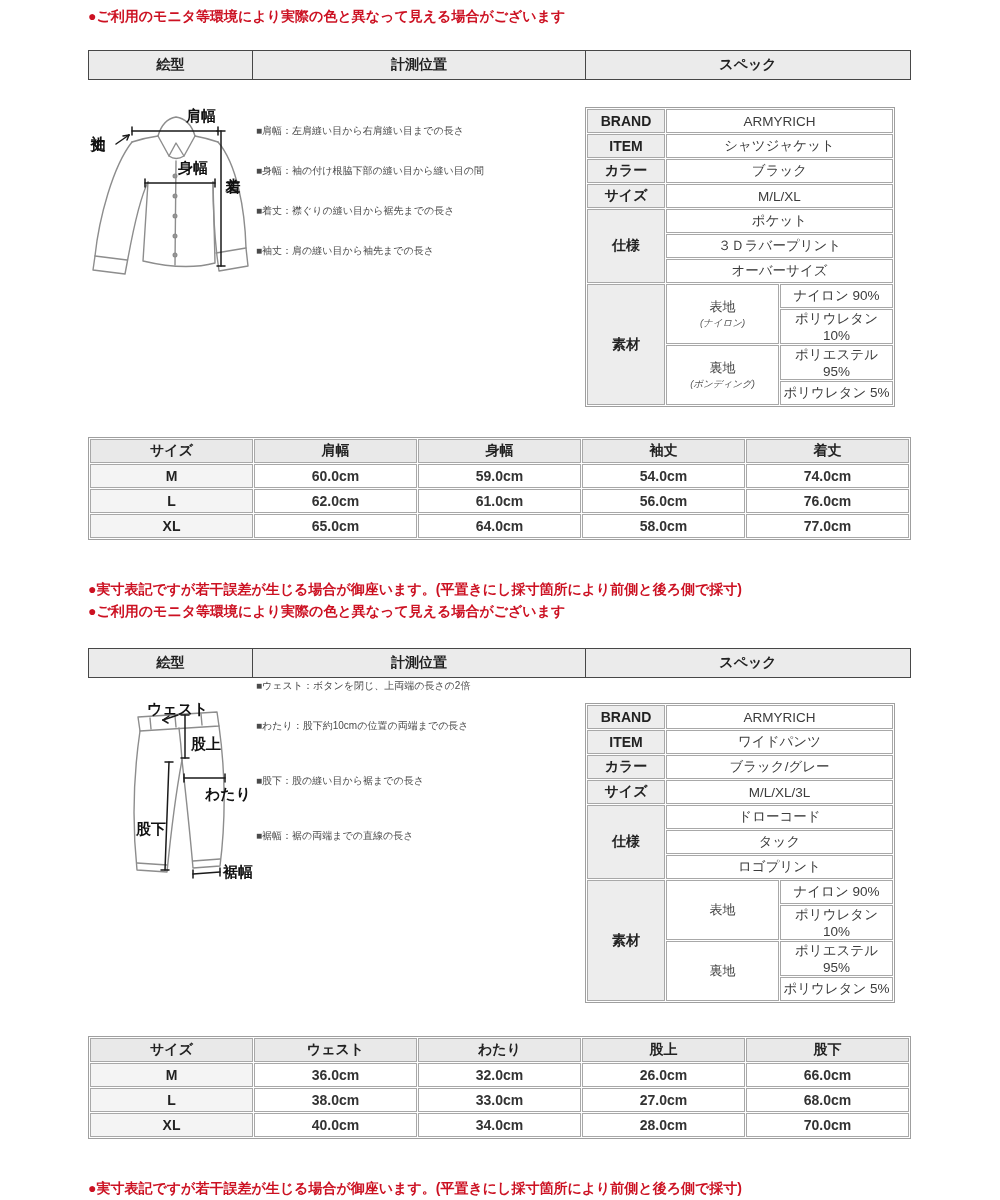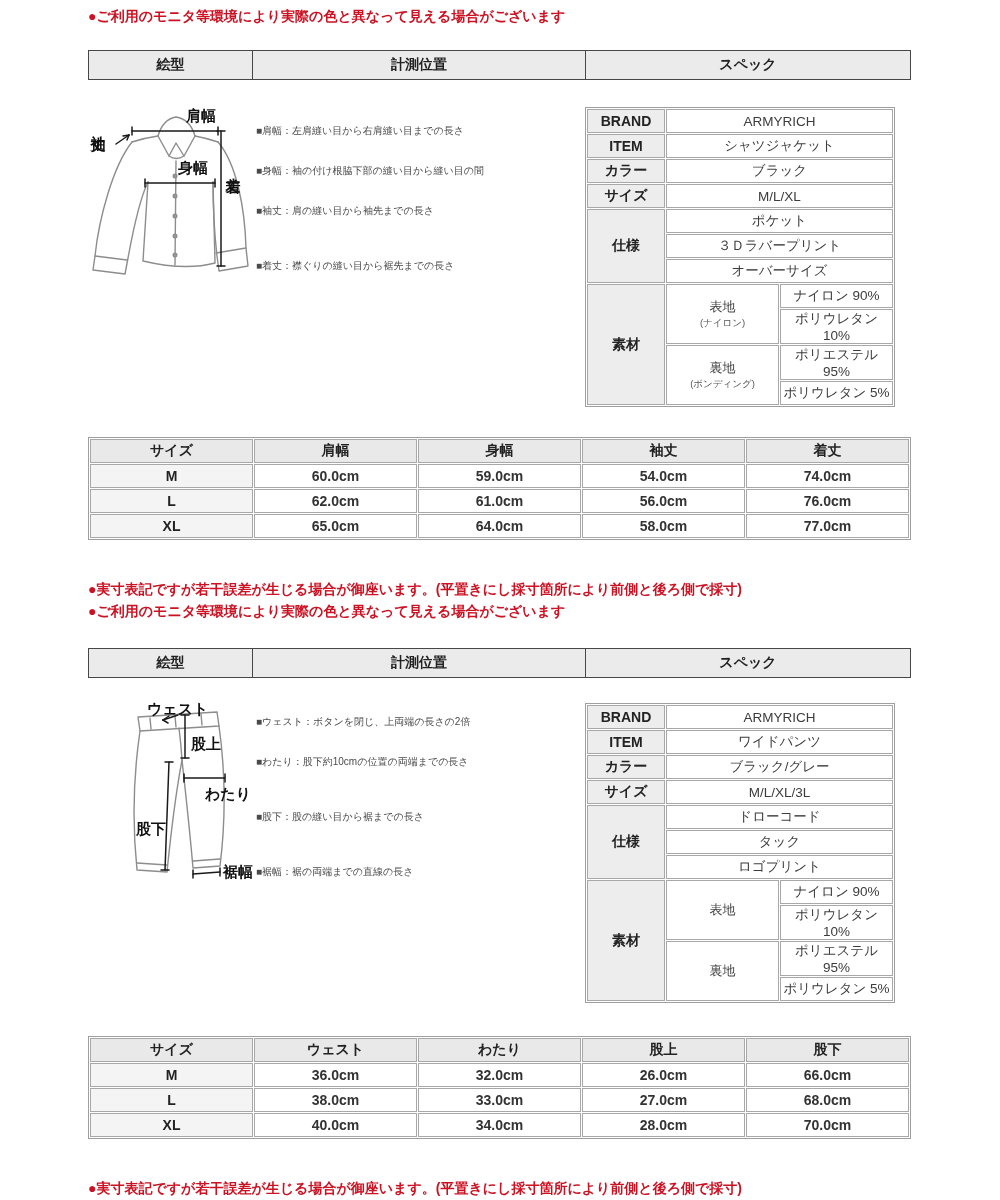--- a/index.html
+++ b/index.html
@@ -14,21 +14,21 @@
   table.hdr td { border:1px solid #474747; background:#ebebeb; height:29px; text-align:center;
                  font-size:14px; font-weight:bold; color:#222; }
 
   
   table.spec { position:absolute; left:585px; width:310px; border-collapse:separate; border-spacing:1px;
                border:1px solid #9f9f9f; background:#fff; table-layout:fixed; }
   table.spec td { border:1px solid #a8a8a8; height:24px; text-align:center; vertical-align:middle;
                   font-size:13.5px; color:#3c3c3c; padding:0 2px; background:#fff; }
   table.spec td.lbl { background:#ededed; font-weight:bold; color:#222; font-size:14px; }
   table.spec td.mid { font-size:13px; color:#444; }
-  table.spec td.mid .note { display:block; font-size:9.5px; color:#555; margin-top:1px; }
+  table.spec td.mid .note { display:block; font-size:9.5px; color:#555; margin-top:1px;font-style:italic; }
 
   
   table.sizes { position:absolute; left:88px; width:823px; border-collapse:separate; border-spacing:1px;
                 border:1px solid #9f9f9f; background:#fff; table-layout:fixed; }
   table.sizes td { border:1px solid #a8a8a8; height:24px; text-align:center; vertical-align:middle;
                    font-size:14px; color:#333; background:#fff;font-weight:bold; }
   table.sizes tr.head td { background:#e9e9e9; font-weight:bold; color:#222; }
   table.sizes td.szcol { background:#f4f4f4; font-weight:bold; color:#222; }
 
   
@@ -108,22 +108,22 @@
     </svg>
     <div class="dlabel" style="left:101px; top:10px;">肩幅</div>
     <div class="dlabel v" style="left:6px; top:26px;">袖丈</div>
     <div class="dlabel" style="left:93px; top:62px;">身幅</div>
     <div class="dlabel v" style="left:141px; top:67px;">着丈</div>
   </div>
 
   <div class="measure-col" style="top:117px;">
     <div class="m-item">■肩幅：左肩縫い目から右肩縫い目までの長さ</div>
     <div class="m-item w310">■身幅：袖の付け根脇下部の縫い目から縫い目の間</div>
+    <div class="m-item">■着丈：襟ぐりの縫い目から裾先までの長さ</div>
     <div class="m-item gap-lg">■袖丈：肩の縫い目から袖先までの長さ</div>
-    <div class="m-item">■着丈：襟ぐりの縫い目から裾先までの長さ</div>
   </div>
 
   <table class="spec" style="top:107px;">
     <tbody>
         <tr>
       <td class="lbl" style="width:78px;">BRAND</td>
       <td colspan="2">ARMYRICH</td>
     </tr>
     <tr>
       <td class="lbl">ITEM</td>
@@ -255,21 +255,21 @@
           <path d="M115,168 L115,176"></path>
       </g>
     </svg>
     <div class="dlabel" style="left:42px; top:1px;">ウェスト</div>
     <div class="dlabel" style="left:86px; top:36px;">股上</div>
     <div class="dlabel" style="left:100px; top:86px;">わたり</div>
     <div class="dlabel" style="left:31px; top:121px;">股下</div>
     <div class="dlabel" style="left:118px; top:164px;">裾幅</div>
   </div>
 
-  <div class="measure-col" style="top:708px;">
+  <div class="measure-col" style="top:672px;">
     <div class="m-item w295">■ウェスト：ボタンを閉じ、上両端の長さの2倍</div>
     <div class="m-item gap-lg">■わたり：股下約10cmの位置の両端までの長さ</div>
     <div class="m-item gap-lg">■股下：股の縫い目から裾までの長さ</div>
     <div class="m-item">■裾幅：裾の両端までの直線の長さ</div>
   </div>
 
   <table class="spec" style="top:703px;">
     <tbody>
         <tr>
       <td class="lbl" style="width:78px;">BRAND</td>

